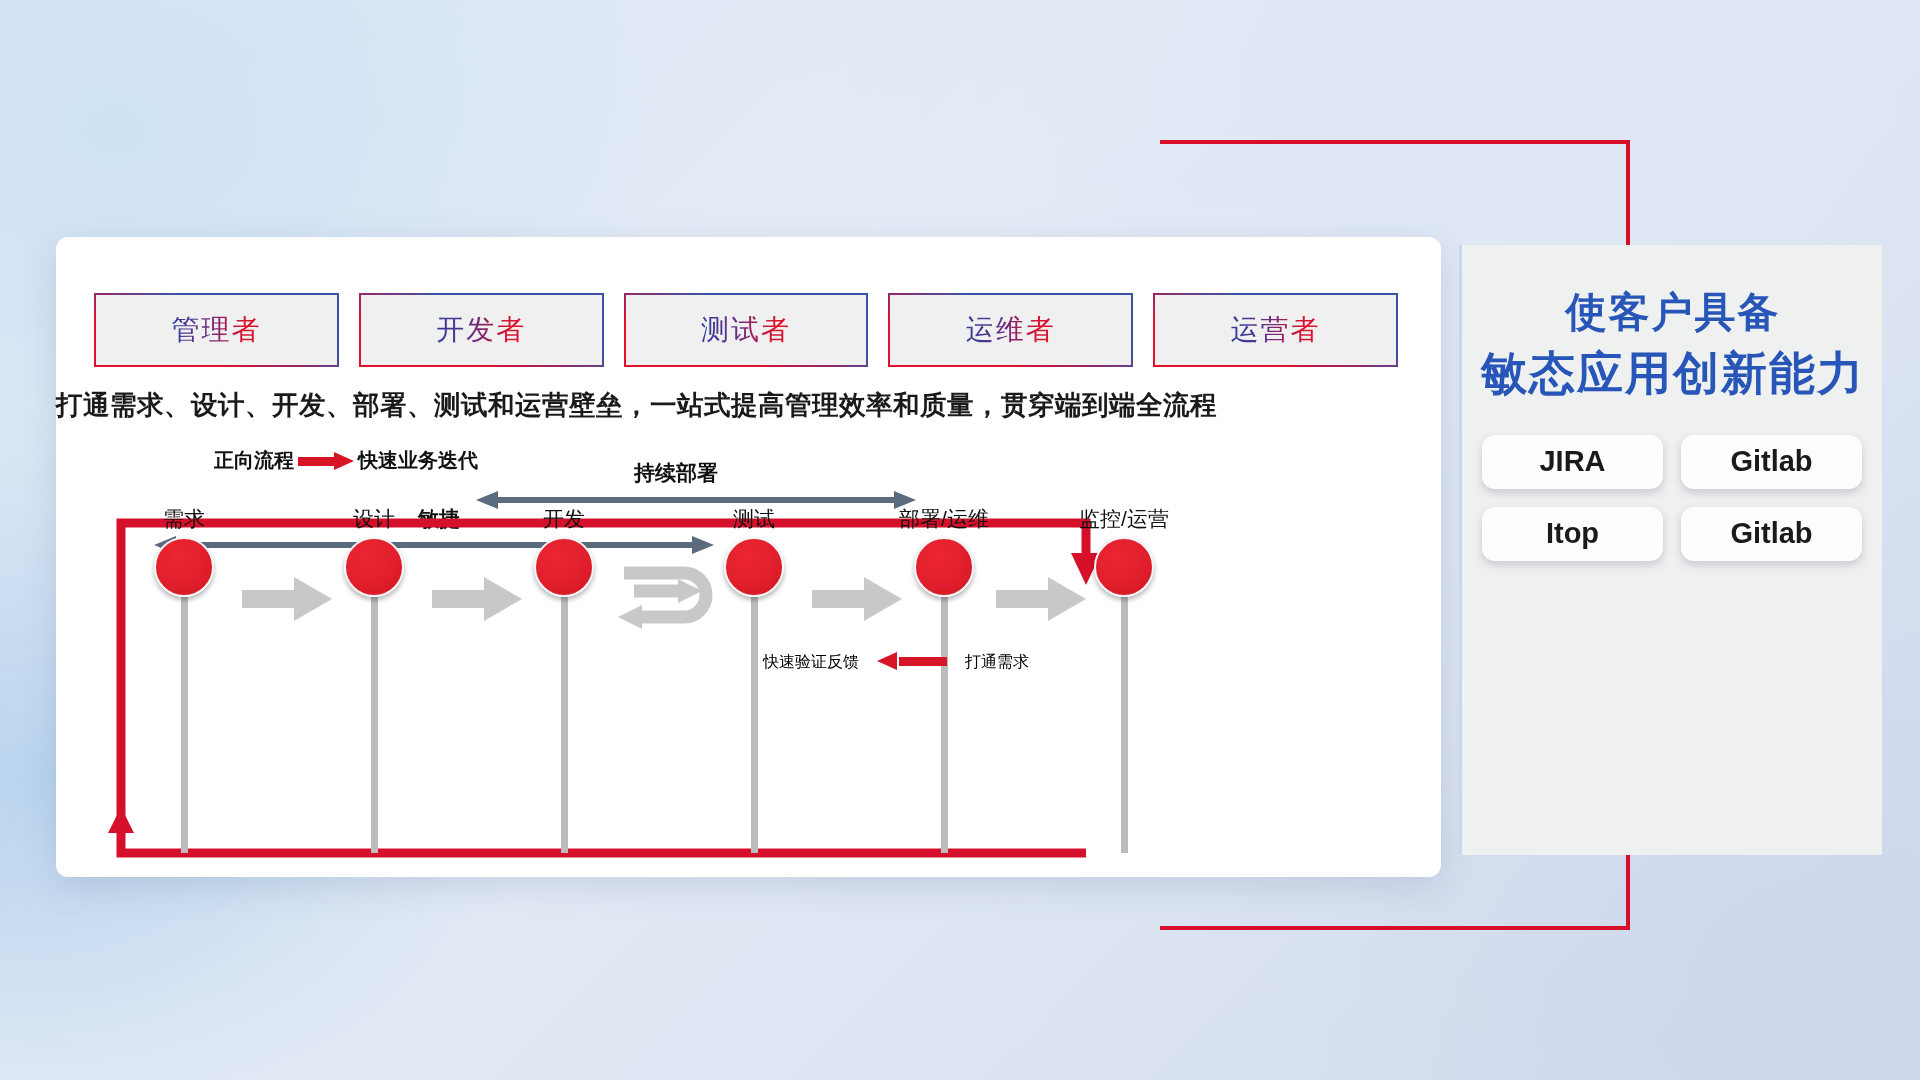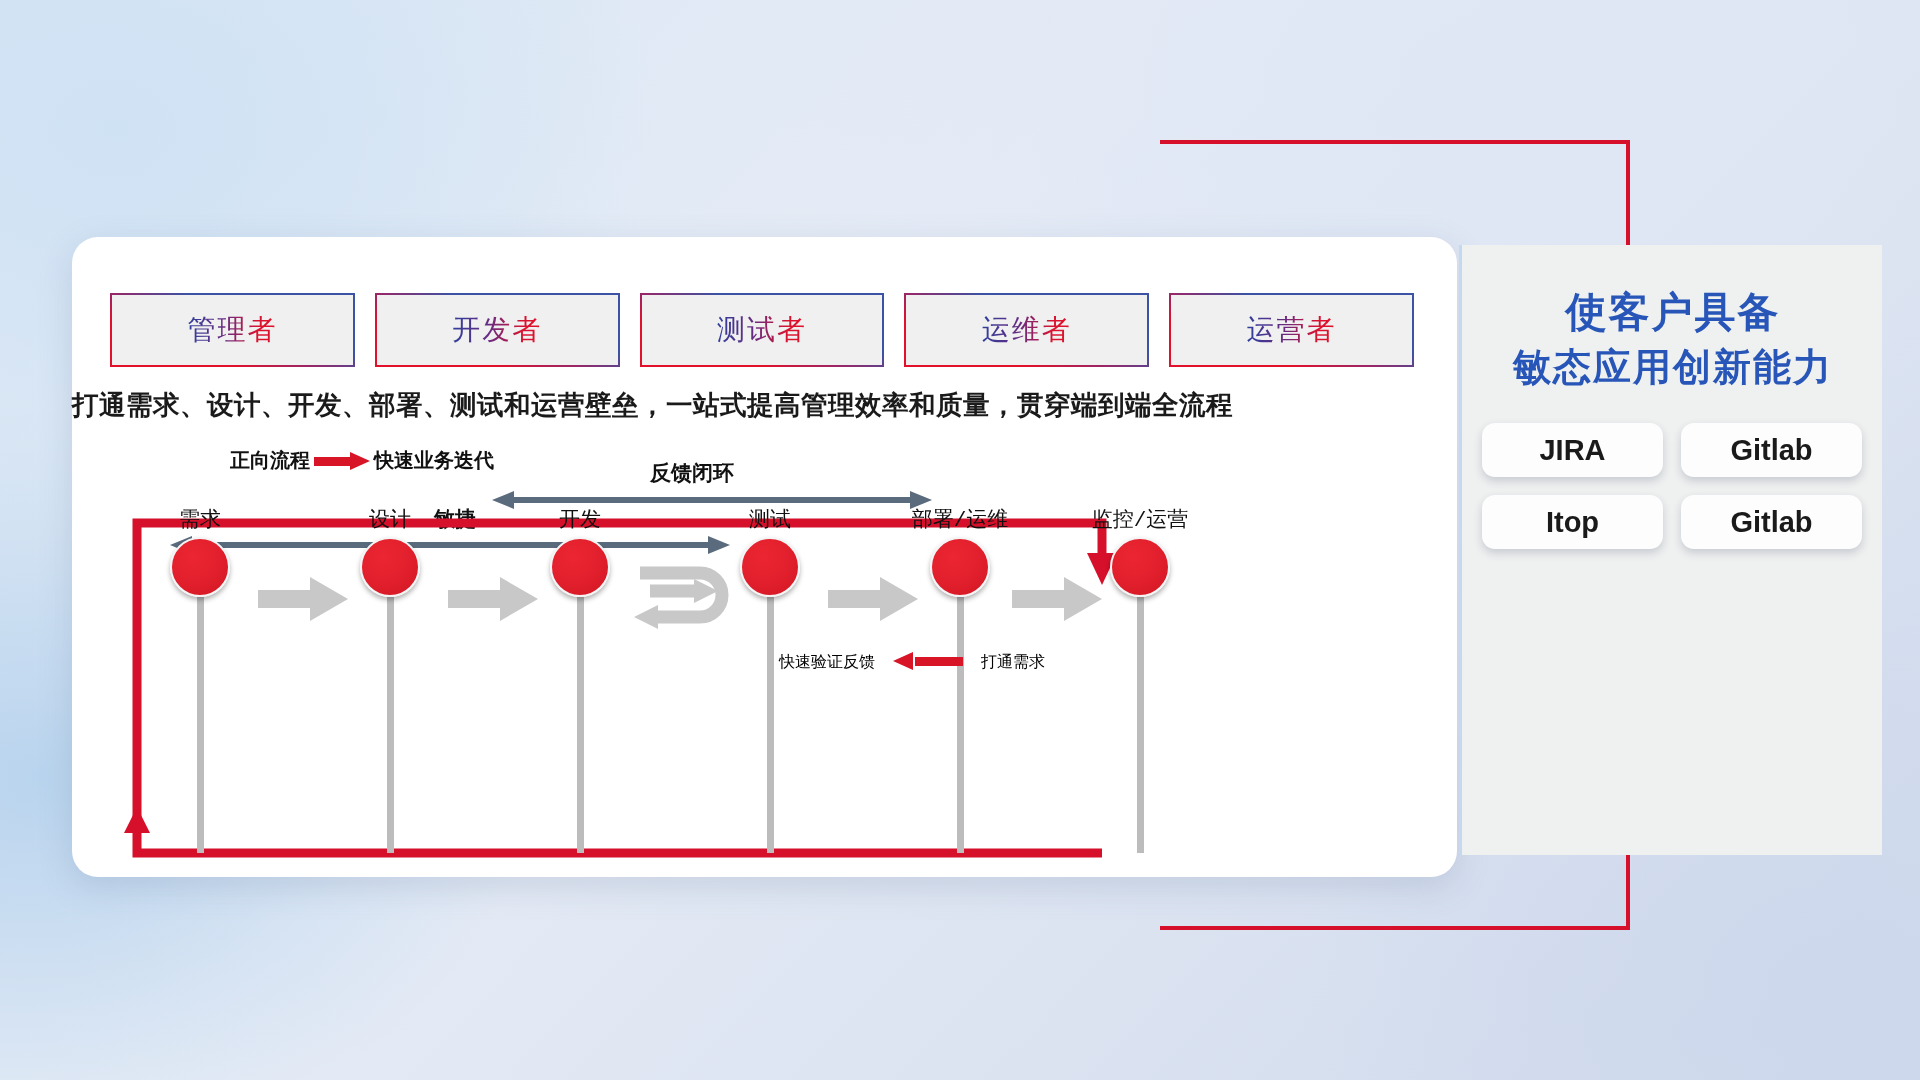--- a/index.html
+++ b/index.html
@@ -21,24 +21,24 @@
     left: 1160px; top: 140px;
     width: 470px; height: 790px;
     border: 4px solid #d6102a;
     border-left: none;
     z-index: 1;
   }
 
   
   .card {
     position: absolute;
-    left: 72px; top: 237px;
+    left: 56px; top: 237px;
     width: 1385px; height: 640px;
     background: #ffffff;
-    border-radius: 26px;
+    border-radius: 12px;
     box-shadow: 0 10px 34px rgba(70,95,135,.17);
     z-index: 3;
   }
 
   
   .roles {
     position: absolute;
     left: 40px; top: 58px;
     width: 1300px;
     display: flex;
@@ -118,21 +118,21 @@
     display: flex; align-items: flex-start; gap: 18px;
   }
 
   
   .d-arrow { position: absolute; }
 
   
   .loop { position: absolute; }
 
   
-  .nodes { position: absolute; left: 0; top: 268px; width: 100%; height: 120px; font-family: Liberation Mono, monospace; }
+  .nodes { position: absolute; left: 0; top: 268px; width: 100%; height: 120px; }
   .node {
     position: absolute;
     width: 68px;
     text-align: center;
   }
   .node .nlabel {
     font-size: 21px;
     color: #111;
     white-space: nowrap;
     position: absolute;
@@ -170,21 +170,21 @@
   }
   .panel-title {
     text-align: center;
     color: #2756b8;
     font-size: 41px;
     font-weight: bold;
     letter-spacing: 2px;
     line-height: 1.42;
     padding: 38px 10px 0 12px;
   }
-  .panel-title .l2 { display: block; font-size: 38px; }
+  .panel-title .l2 { display: block; font-size: 46px; }
   .tools {
     display: flex;
     flex-wrap: wrap;
     gap: 18px;
     padding: 28px 20px 0 20px;
   }
   .tool {
     background: #fdfdfd;
     border-radius: 13px;
     box-shadow: 0 4px 8px rgba(60,75,100,.22);
@@ -230,21 +230,21 @@
     <span>正向流程</span>
     <span class="fwd-arrow">
       <span class="shaft"></span>
         <span class="head"></span>
     </span>
     <span>快速业务迭代</span>
   </div>
 
   <div class="stage">
 
-    <div class="lbl-persist">反馈闭环</div>
+    <div class="lbl-persist">持续部署</div>
     <svg class="d-arrow" style="left:420px; top:253px;" width="440" height="20" viewBox="0 0 440 20">
       <line x1="20" y1="10" x2="420" y2="10" stroke="#5a6b7d" stroke-width="6"></line>
       <polygon points="0,10 22,1 22,19" fill="#5a6b7d"></polygon>
       <polygon points="440,10 418,1 418,19" fill="#5a6b7d"></polygon>
     </svg>
 
     <div class="lbl-agile">敏捷</div>
     <svg class="d-arrow" style="left:98px; top:298px;" width="560" height="20" viewBox="0 0 560 20">
       <line x1="20" y1="10" x2="540" y2="10" stroke="#5a6b7d" stroke-width="6"></line>
       <polygon points="0,10 22,1 22,19" fill="#5a6b7d"></polygon>

